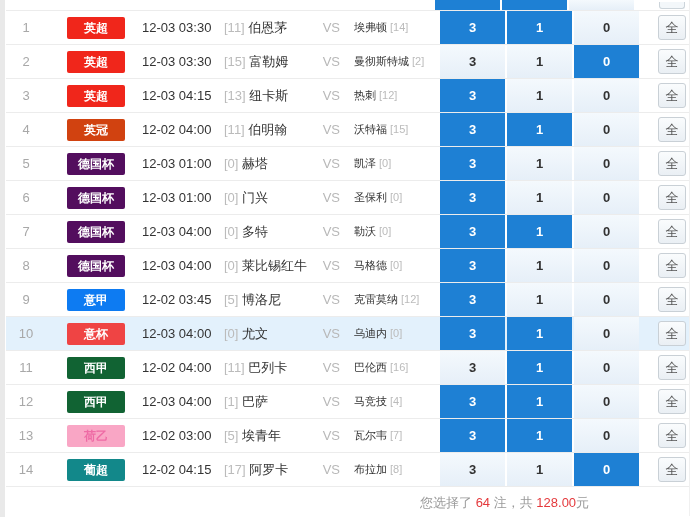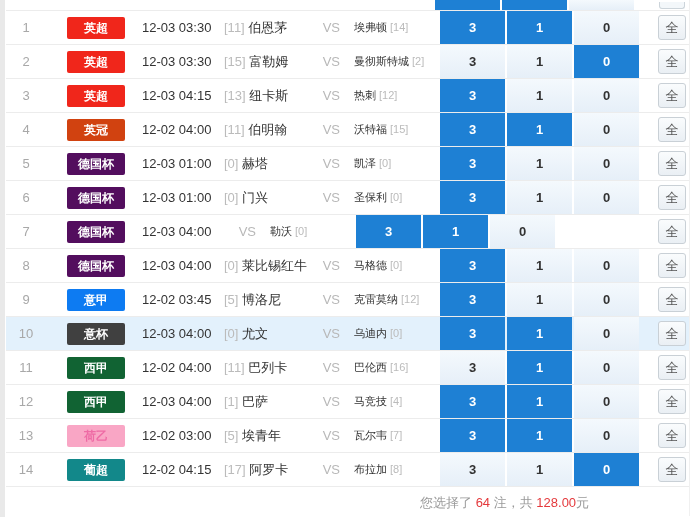--- a/index.html
+++ b/index.html
@@ -161,20 +161,24 @@
     </div>
     <div class="btn sel">3</div>
     <div class="btn unsel">1</div>
     <div class="btn unsel">0</div>
     <div class="all-btn">全</div>
   </div>
         <div class="row">
     <div class="cell-no">7</div>
     <div class="badge" style="background: rgb(83, 14, 94); color: rgb(255, 255, 255);">德国杯</div>
     <div class="cell-time">12-03 04:00</div>
+    <div class="cell-home">
+      <span class="rank">[0]</span>
+      <span class="team">多特</span>
+    </div>
     <div class="cell-vs">VS</div>
     <div class="cell-away">
       <span class="team">勒沃</span>
       <span class="rank">[0]</span>
     </div>
     <div class="btn sel">3</div>
     <div class="btn sel">1</div>
     <div class="btn unsel">0</div>
     <div class="all-btn">全</div>
   </div>
@@ -209,21 +213,21 @@
       <span class="team">克雷莫纳</span>
       <span class="rank">[12]</span>
     </div>
     <div class="btn sel">3</div>
     <div class="btn unsel">1</div>
     <div class="btn unsel">0</div>
     <div class="all-btn">全</div>
   </div>
         <div class="row hl">
     <div class="cell-no">10</div>
-    <div class="badge" style="background: #404040; color: rgb(255, 255, 255);">意杯</div>
+    <div class="badge" style="background: #ef4444; color: rgb(255, 255, 255);">意杯</div>
     <div class="cell-time">12-03 04:00</div>
     <div class="cell-home">
       <span class="rank">[0]</span>
       <span class="team">尤文</span>
     </div>
     <div class="cell-vs">VS</div>
     <div class="cell-away">
       <span class="team">乌迪内</span>
       <span class="rank">[0]</span>
     </div>

